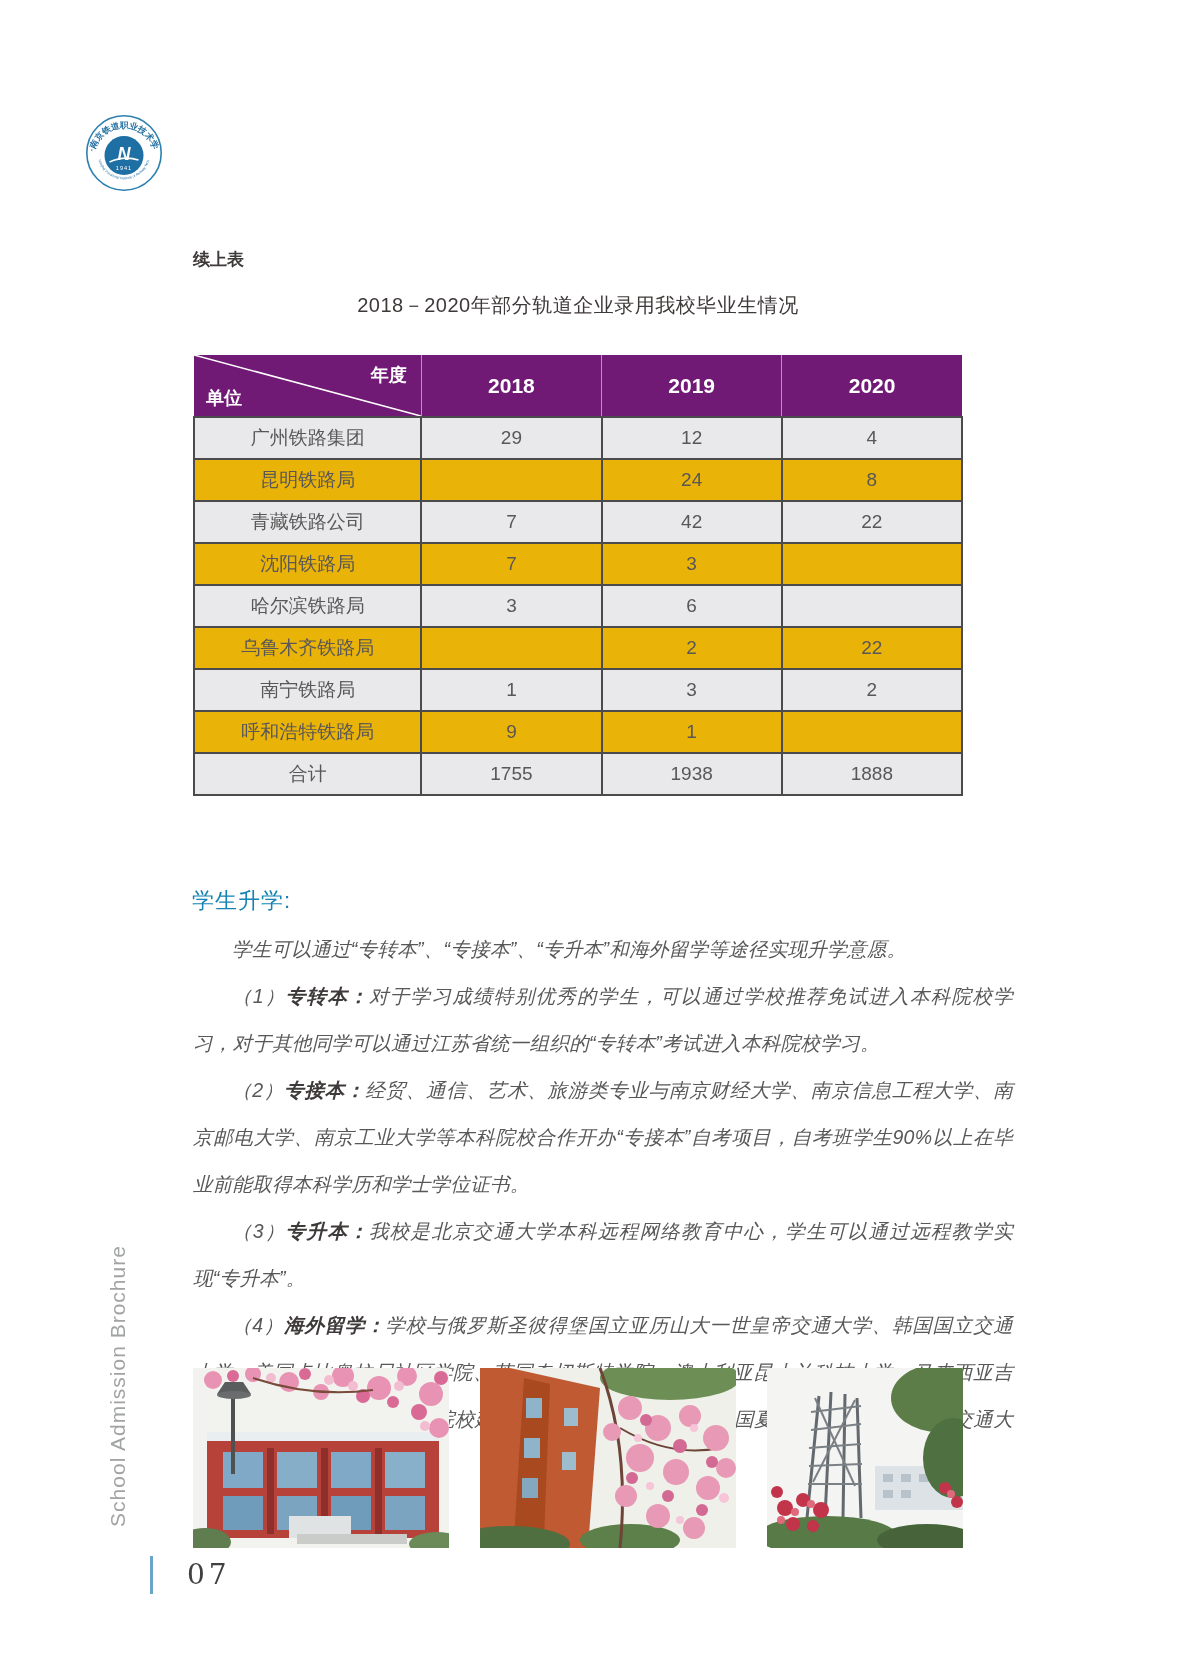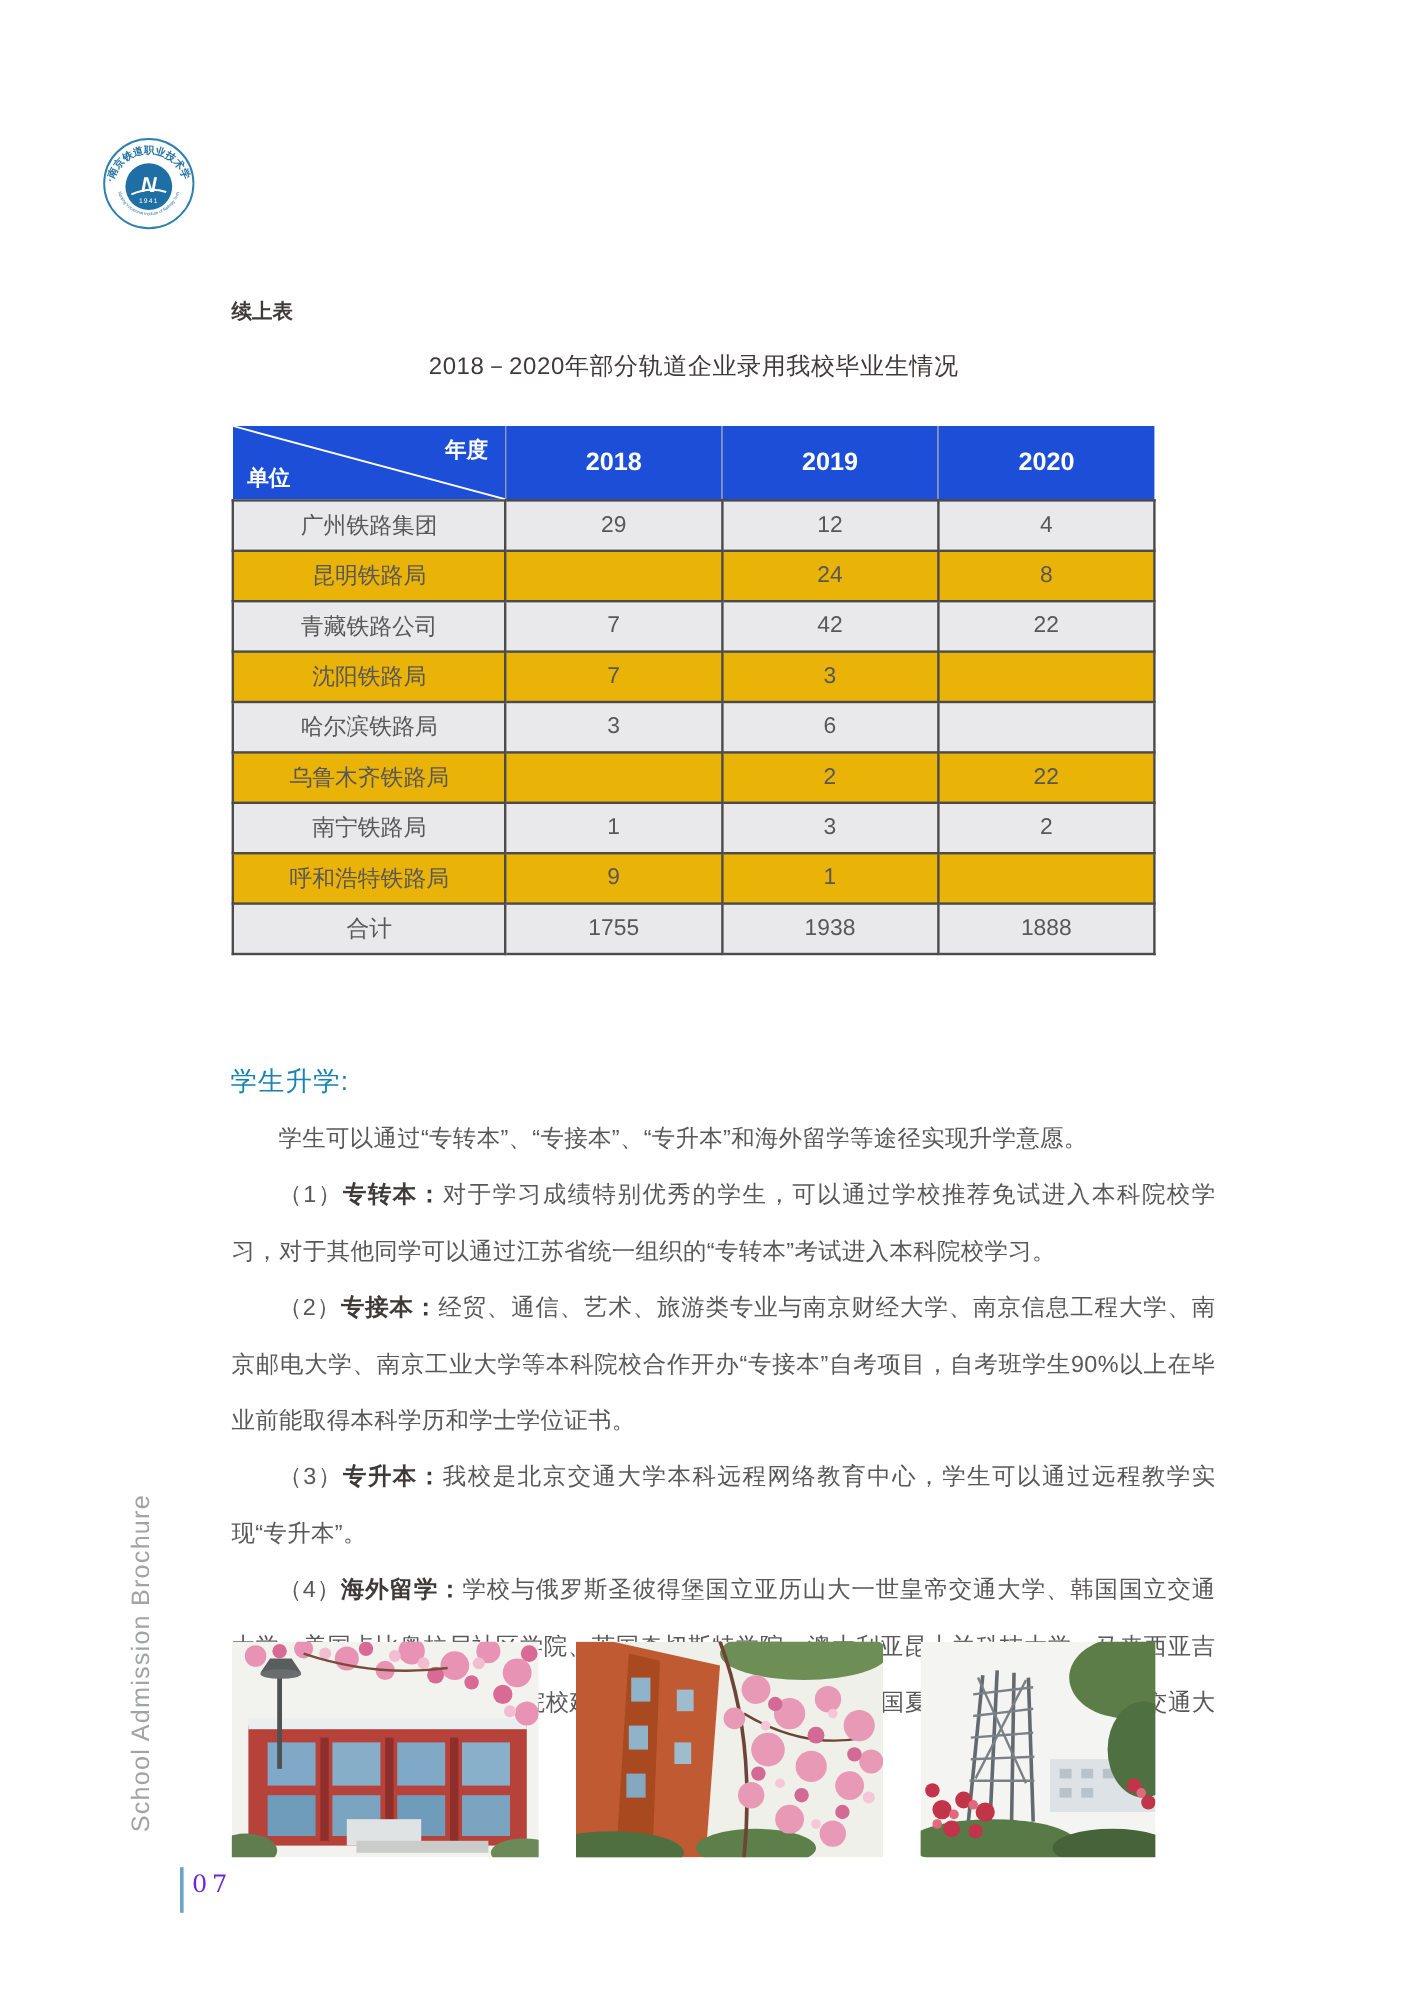--- a/index.html
+++ b/index.html
@@ -11,51 +11,51 @@
   .logo{position:absolute;left:85px;top:114px;width:78px;height:78px;}
   
   .continued{position:absolute;left:193px;top:248px;font-size:17px;font-weight:bold;color:#3e3a39;}
   
   .table-title{position:absolute;left:193px;top:292px;width:770px;text-align:center;
     font-size:20px;color:#3e3a39;letter-spacing:0.5px;}
   
   .rail-table{position:absolute;left:193px;top:355px;width:770px;border-collapse:collapse;table-layout:fixed;}
   .rail-table col.c-unit{width:29.6%;}
   .rail-table col.c-year{width:23.466%;}
-  .rail-table thead th{background:#1d4ed8;color:#fff;height:61px;padding:0;font-weight:bold;
+  .rail-table thead th{background:#701a75;color:#fff;height:61px;padding:0;font-weight:bold;
     font-size:21px;border:none;vertical-align:middle;margin-left:16px;}
   .rail-table thead th + th{border-left:1px solid #a3a3a3;}
   .corner-cell{position:relative;font-weight:normal;}
   .corner-cell svg{position:absolute;left:0;top:0;width:100%;height:100%;}
   .corner-top{position:absolute;right:14px;top:8px;font-size:18px;}
   .corner-bottom{position:absolute;left:12px;bottom:6px;font-size:18px;}
   .rail-table tbody td{height:40px;border:2px solid #4b4b4b;text-align:center;
     font-size:19px;color:#595757;padding:0;background:#eab308;}
   .rail-table tbody tr:nth-child(odd) td{background:#e9e9eb;}
   
   .section-heading{position:absolute;left:192px;top:886px;font-size:22px;font-weight:normal;color:#1683b3;letter-spacing:1px;}
   
   .body-text{position:absolute;left:193px;top:926px;width:820px;font-size:19.5px;line-height:47px;
-    color:#595757;text-align:justify;letter-spacing:0.3px;}
+    color:#595757;text-align:justify;letter-spacing:0.3px;font-style:italic;}
   .body-text p{margin:0;text-indent:2em;}
   .plabel{font-weight:bold;color:#3e3a39;}
   
   .photos{position:absolute;left:193px;top:1368px;width:770px;height:180px;display:flex;}
   .photo{height:180px;overflow:hidden;}
   .photo svg{display:block;width:100%;height:100%;}
   .photo-1{width:256px;}
   .photo-2{width:256px;margin-left:31px;}
   .photo-3{width:196px;margin-left:31px;}
   
   .sidebar-text{position:absolute;left:118px;top:1386px;transform:translate(-50%,-50%) rotate(-90deg);
     white-space:nowrap;font-size:21px;color:#a2a3a3;letter-spacing:1px;}
   
   .pageno-bar{position:absolute;left:150px;top:1556px;width:3px;height:38px;background:#6aa5c8;}
-  .pageno{position:absolute;left:160px;top:1558px;font-family:"DejaVu Serif","Liberation Serif",serif;
-    font-size:20px;color:#6d28d9;letter-spacing:4px;}
+  .pageno{position:absolute;left:187px;top:1558px;font-family:"DejaVu Serif","Liberation Serif",serif;
+    font-size:28px;color:#404040;letter-spacing:4px;}
 </style>
 </head>
 <body>
 
 <div class="page">
 
   <div class="logo">
     <svg viewBox="0 0 78 78">
       <circle cx="39" cy="39" r="37.2" fill="#ffffff" stroke="#2e80b0" stroke-width="1.6"></circle>
       <path id="arcTop" d="M 9,39 A 30.5,30.5 0 0 1 69,39" fill="none"></path>

